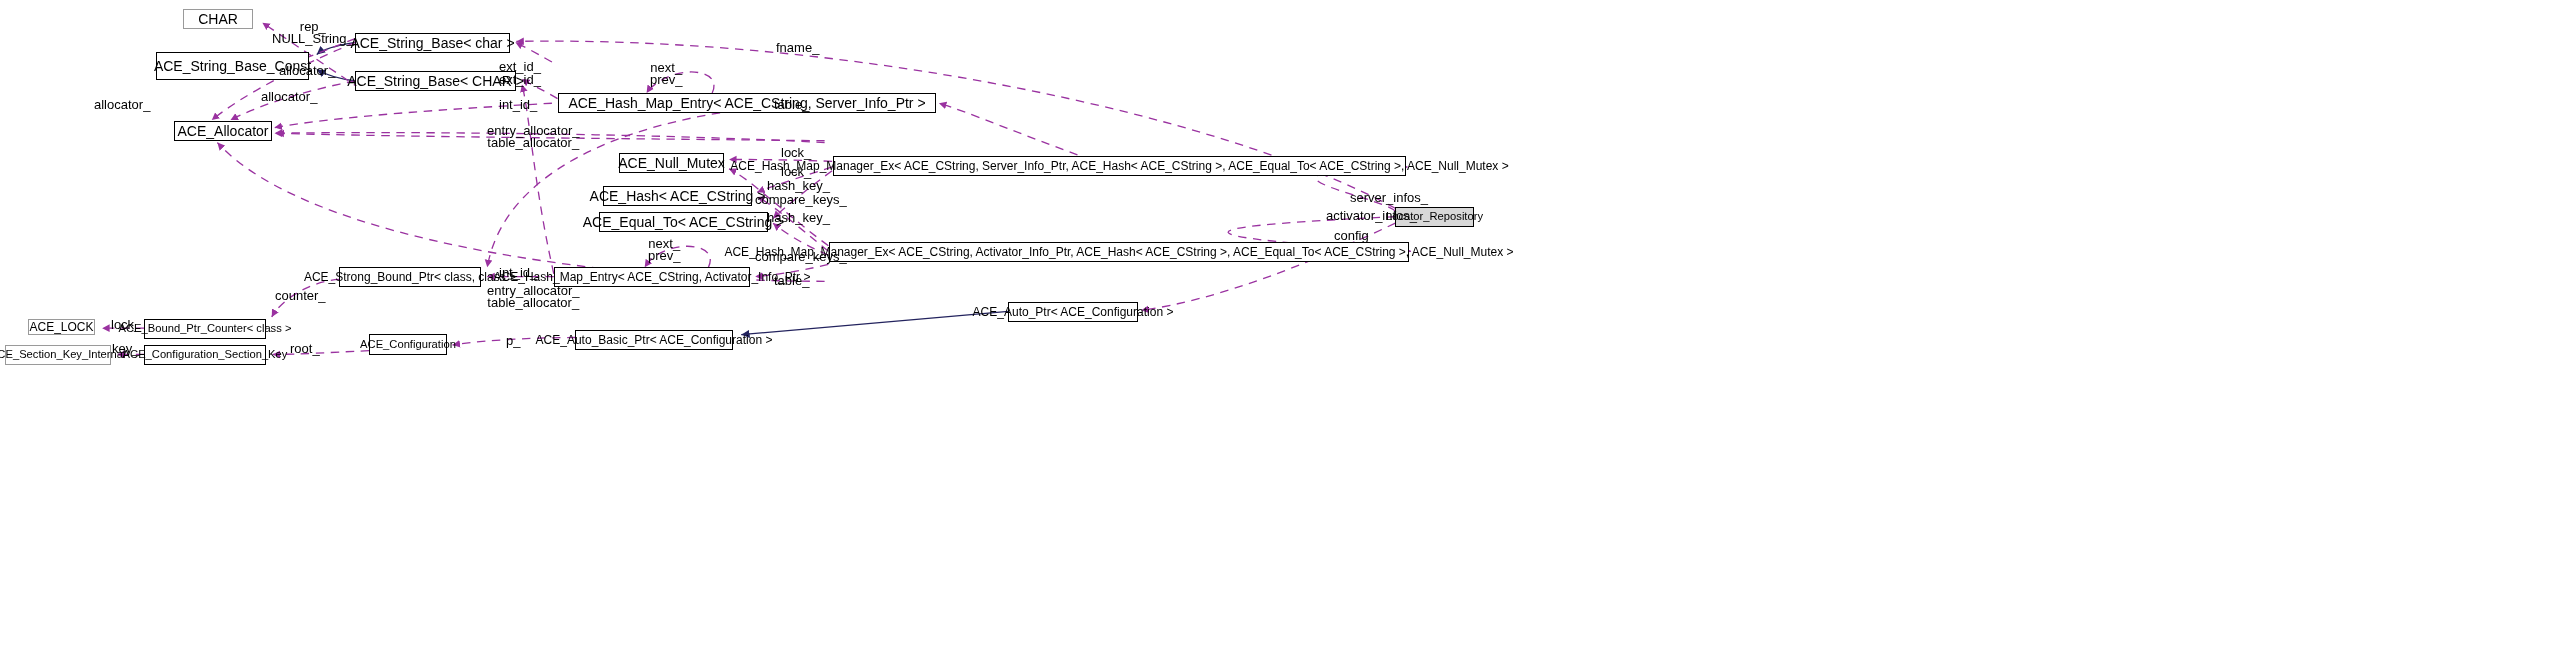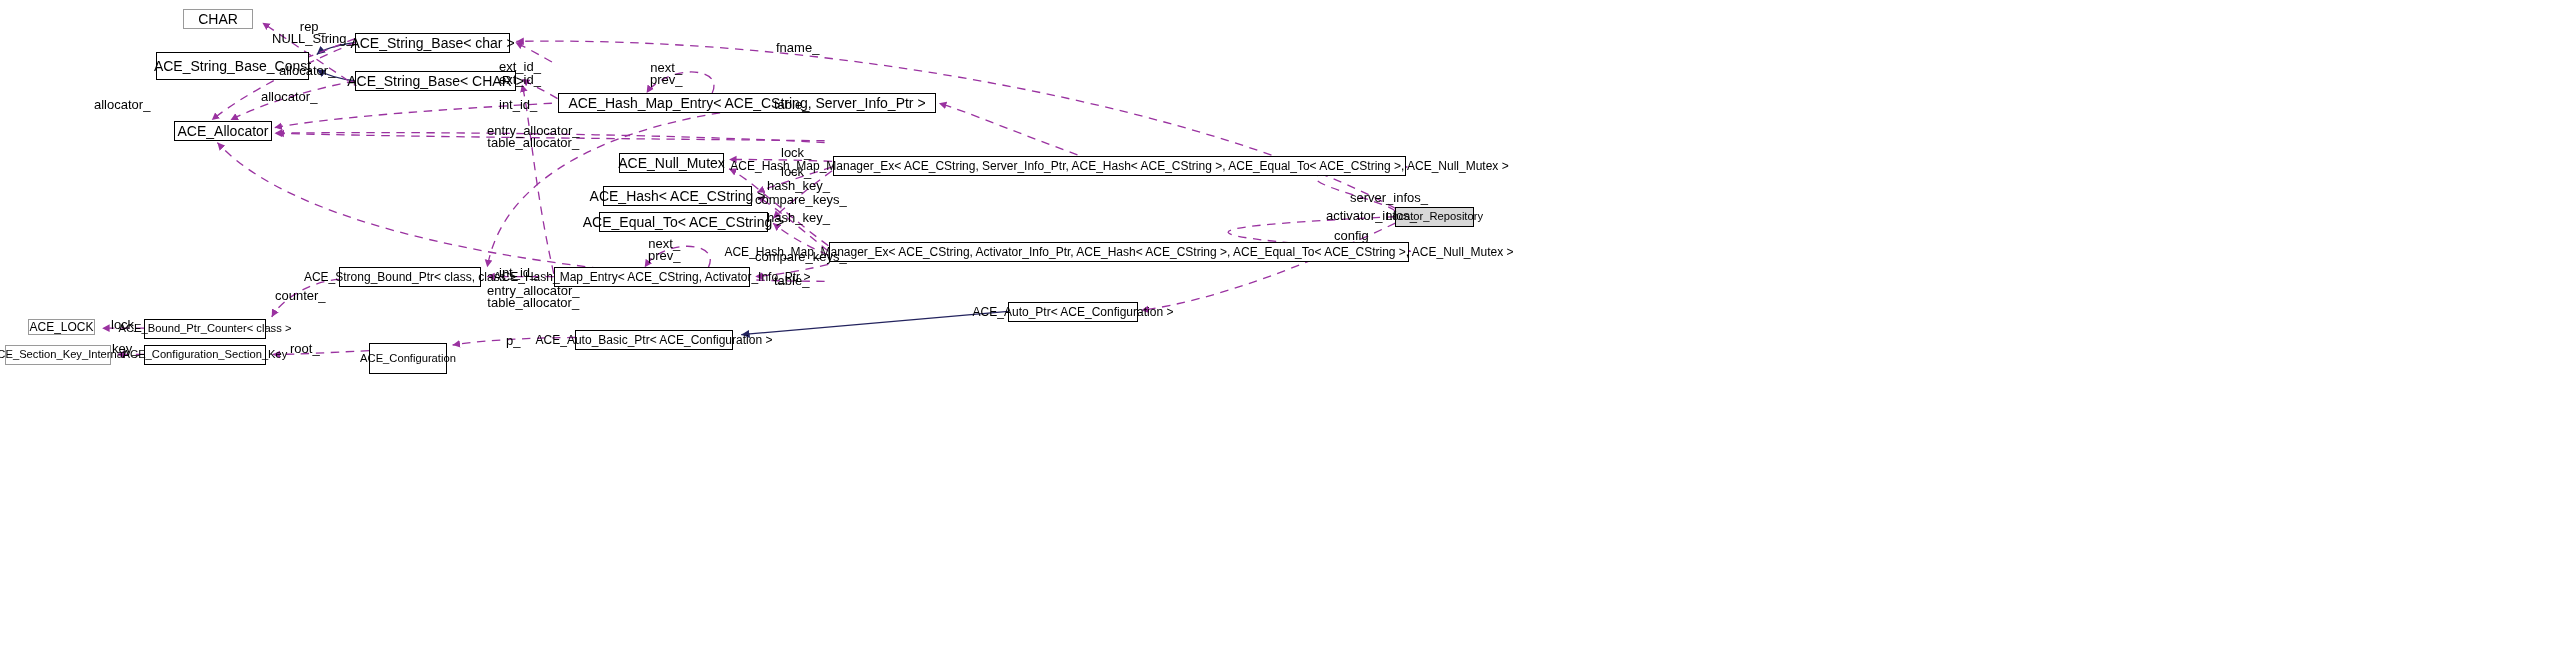--- a/index.html
+++ b/index.html
@@ -138,21 +138,21 @@
   <div class="node" style="left:833px;top:156px;width:573px;height:19.7px;font-size:12px;">ACE_Hash_Map_Manager_Ex&lt; ACE_CString, Server_Info_Ptr, ACE_Hash&lt; ACE_CString &gt;, ACE_Equal_To&lt; ACE_CString &gt;, ACE_Null_Mutex &gt;</div>
   <div class="node" style="left:829px;top:242px;width:580px;height:19.7px;font-size:12px;">ACE_Hash_Map_Manager_Ex&lt; ACE_CString, Activator_Info_Ptr, ACE_Hash&lt; ACE_CString &gt;, ACE_Equal_To&lt; ACE_CString &gt;, ACE_Null_Mutex &gt;</div>
   <div class="node" style="left:339px;top:267px;width:142px;height:19.7px;font-size:12px;">ACE_Strong_Bound_Ptr&lt; class, class &gt;</div>
   <div class="node" style="left:554px;top:267px;width:196px;height:19.7px;font-size:12px;">ACE_Hash_Map_Entry&lt; ACE_CString, Activator_Info_Ptr &gt;</div>
   <div class="node" style="left:1008px;top:302px;width:130px;height:19.7px;font-size:12px;text-align:center;">ACE_Auto_Ptr&lt; ACE_Configuration &gt;</div>
   <div class="node" style="left:575px;top:330px;width:158px;height:19.7px;font-size:12px;">ACE_Auto_Basic_Ptr&lt; ACE_Configuration &gt;</div>
   <div class="node faint" style="left:28px;top:319px;width:67px;height:16px;font-size:12px;">ACE_LOCK</div>
   <div class="node" style="left:144px;top:319px;width:122px;height:19.7px;font-size:11.2px;">ACE_Bound_Ptr_Counter&lt; class &gt;</div>
   <div class="node faint" style="left:4.7px;top:345px;width:106px;height:19.7px;font-size:11.2px;">ACE_Section_Key_Internal</div>
   <div class="node" style="left:144px;top:345px;width:122px;height:19.7px;font-size:11.2px;">ACE_Configuration_Section_Key</div>
-  <div class="node" style="left:369px;top:343px;width:78px;height:31px;font-size:11.2px;">ACE_Configuration</div>
+  <div class="node" style="left:369px;top:334px;width:78px;height:21px;font-size:11.2px;">ACE_Configuration</div>
   <div class="node focus" style="left:1395px;top:207px;width:79px;height:19.7px;font-size:11.2px;">Locator_Repository</div>
 
   <div class="elabel" style="left:272px;top:20.6px;">
       <div>rep_</div>
       <div>NULL_String_</div>
     </div>
   <div class="elabel" style="left:279px;top:65px;">allocator_</div>
   <div class="elabel" style="left:94px;top:99px;">allocator_</div>
   <div class="elabel" style="left:261px;top:91px;">allocator_</div>
   <div class="elabel" style="left:499px;top:61px;">ext_id_</div>

